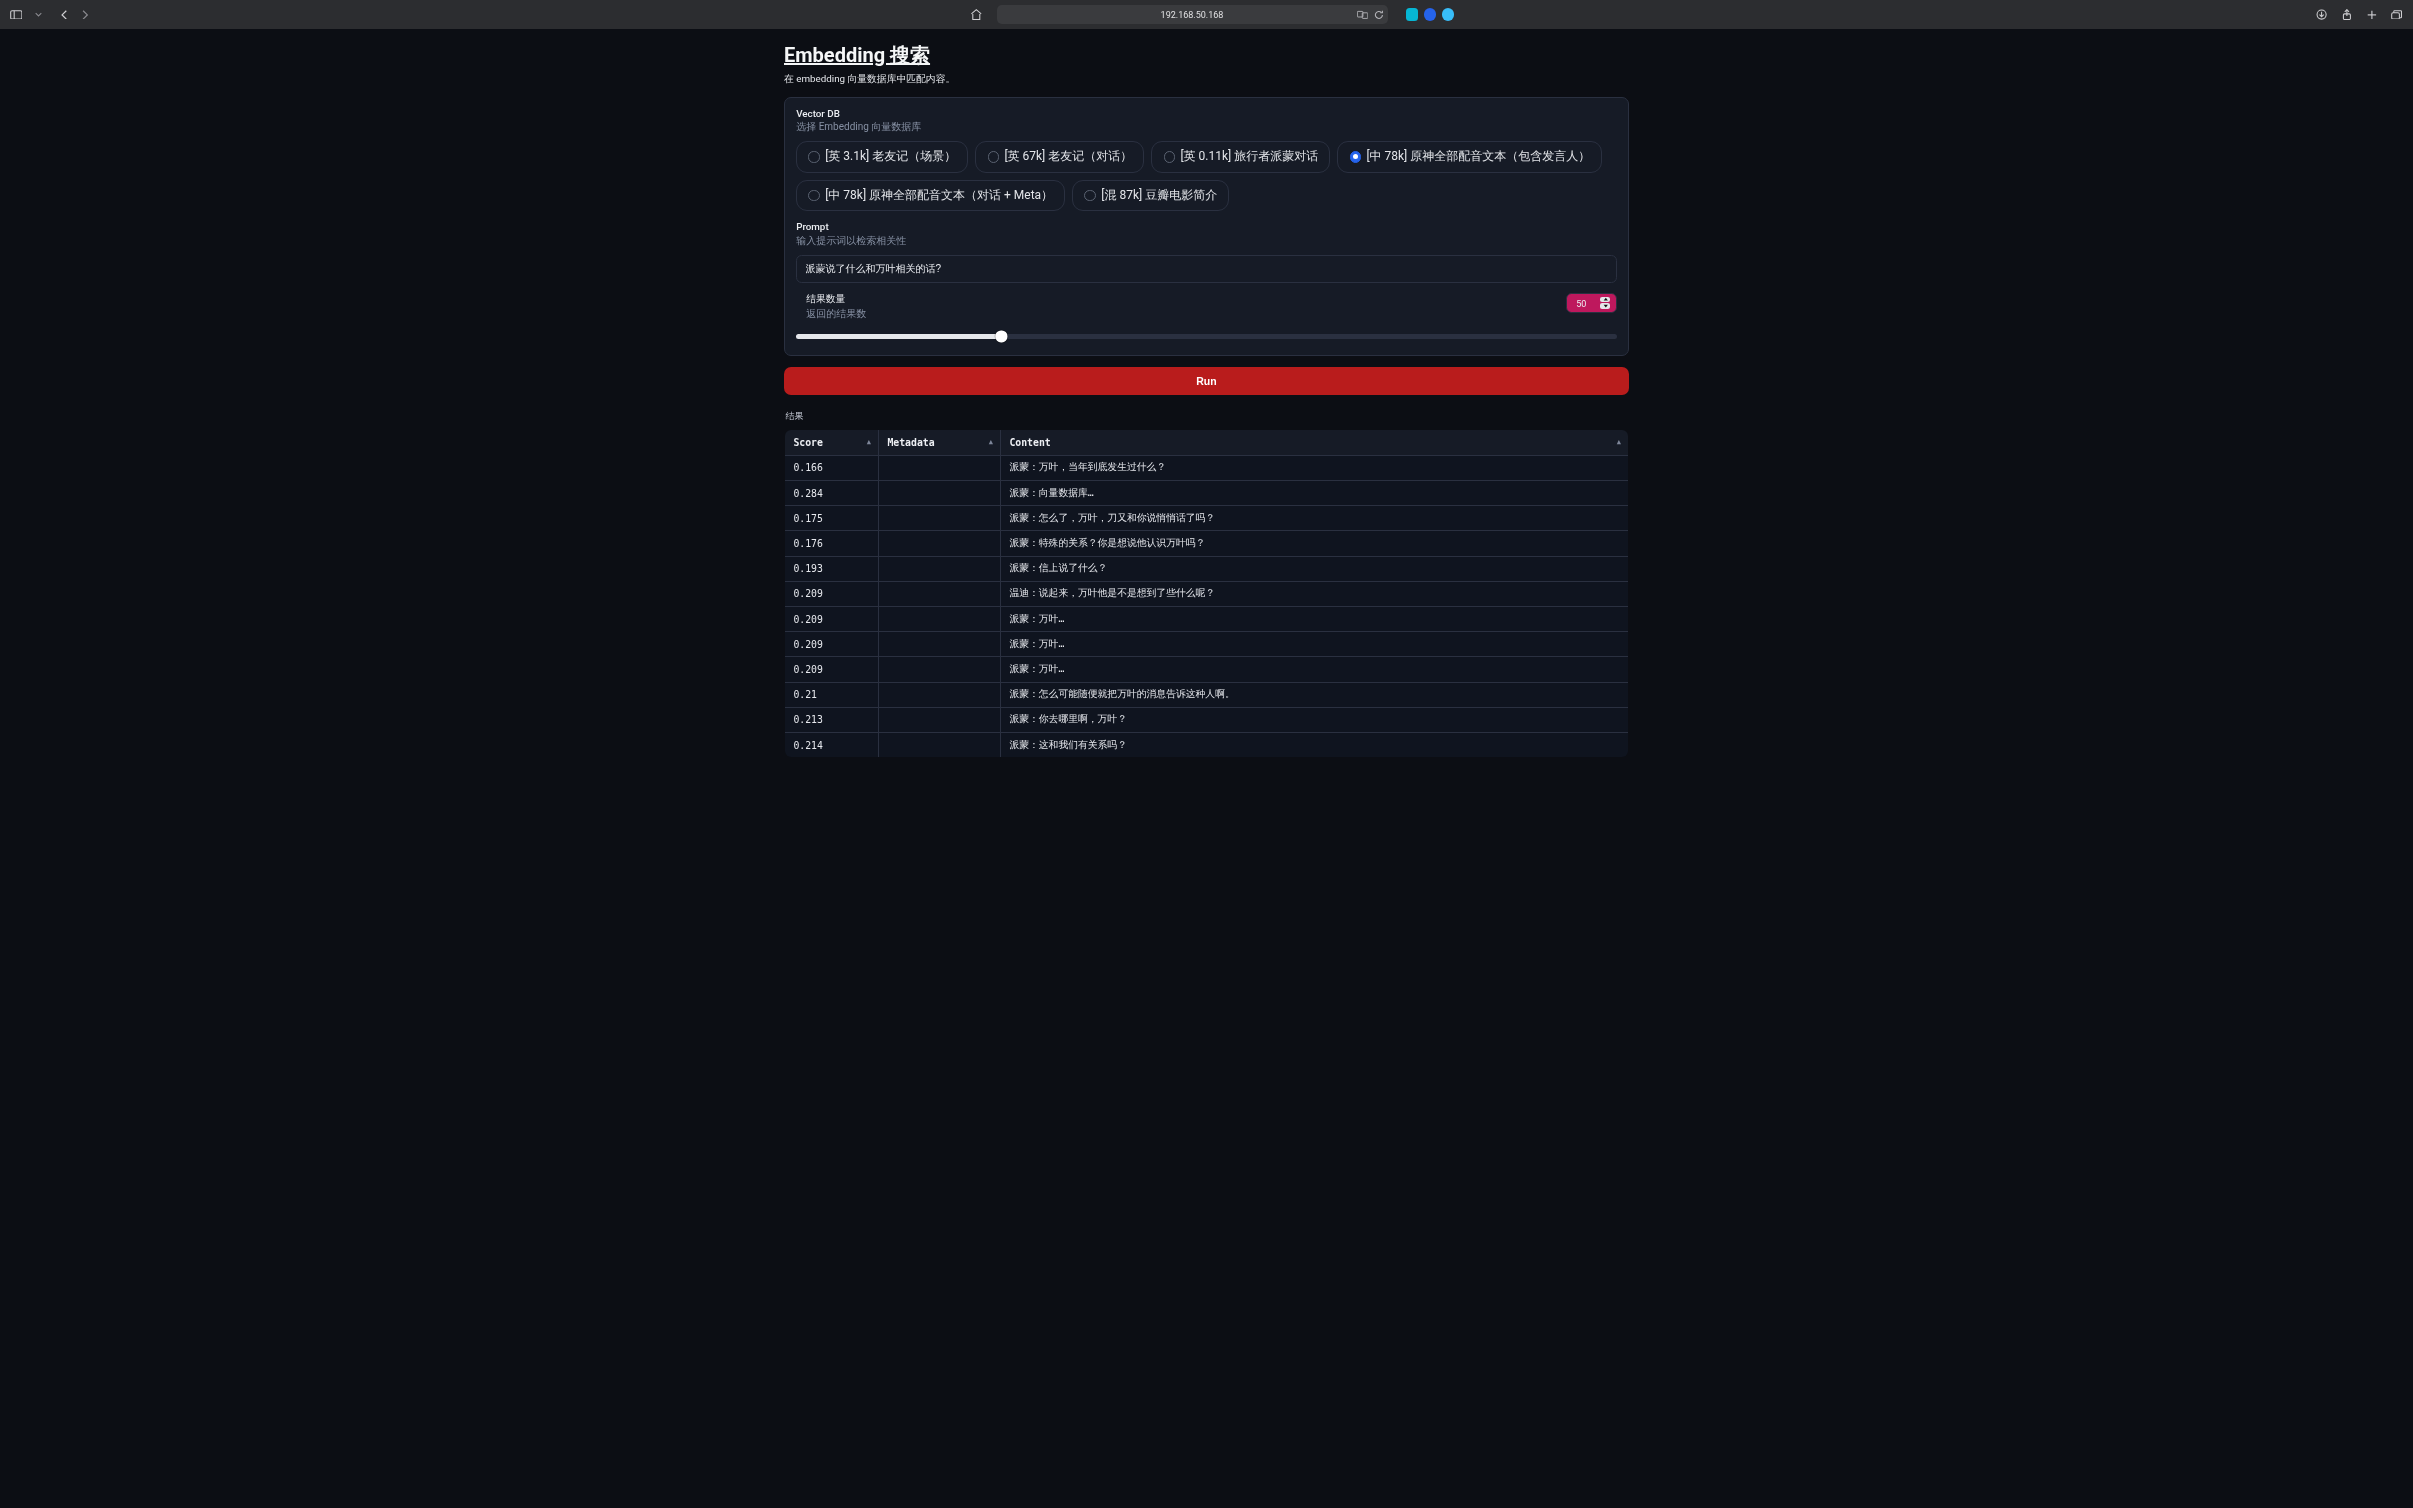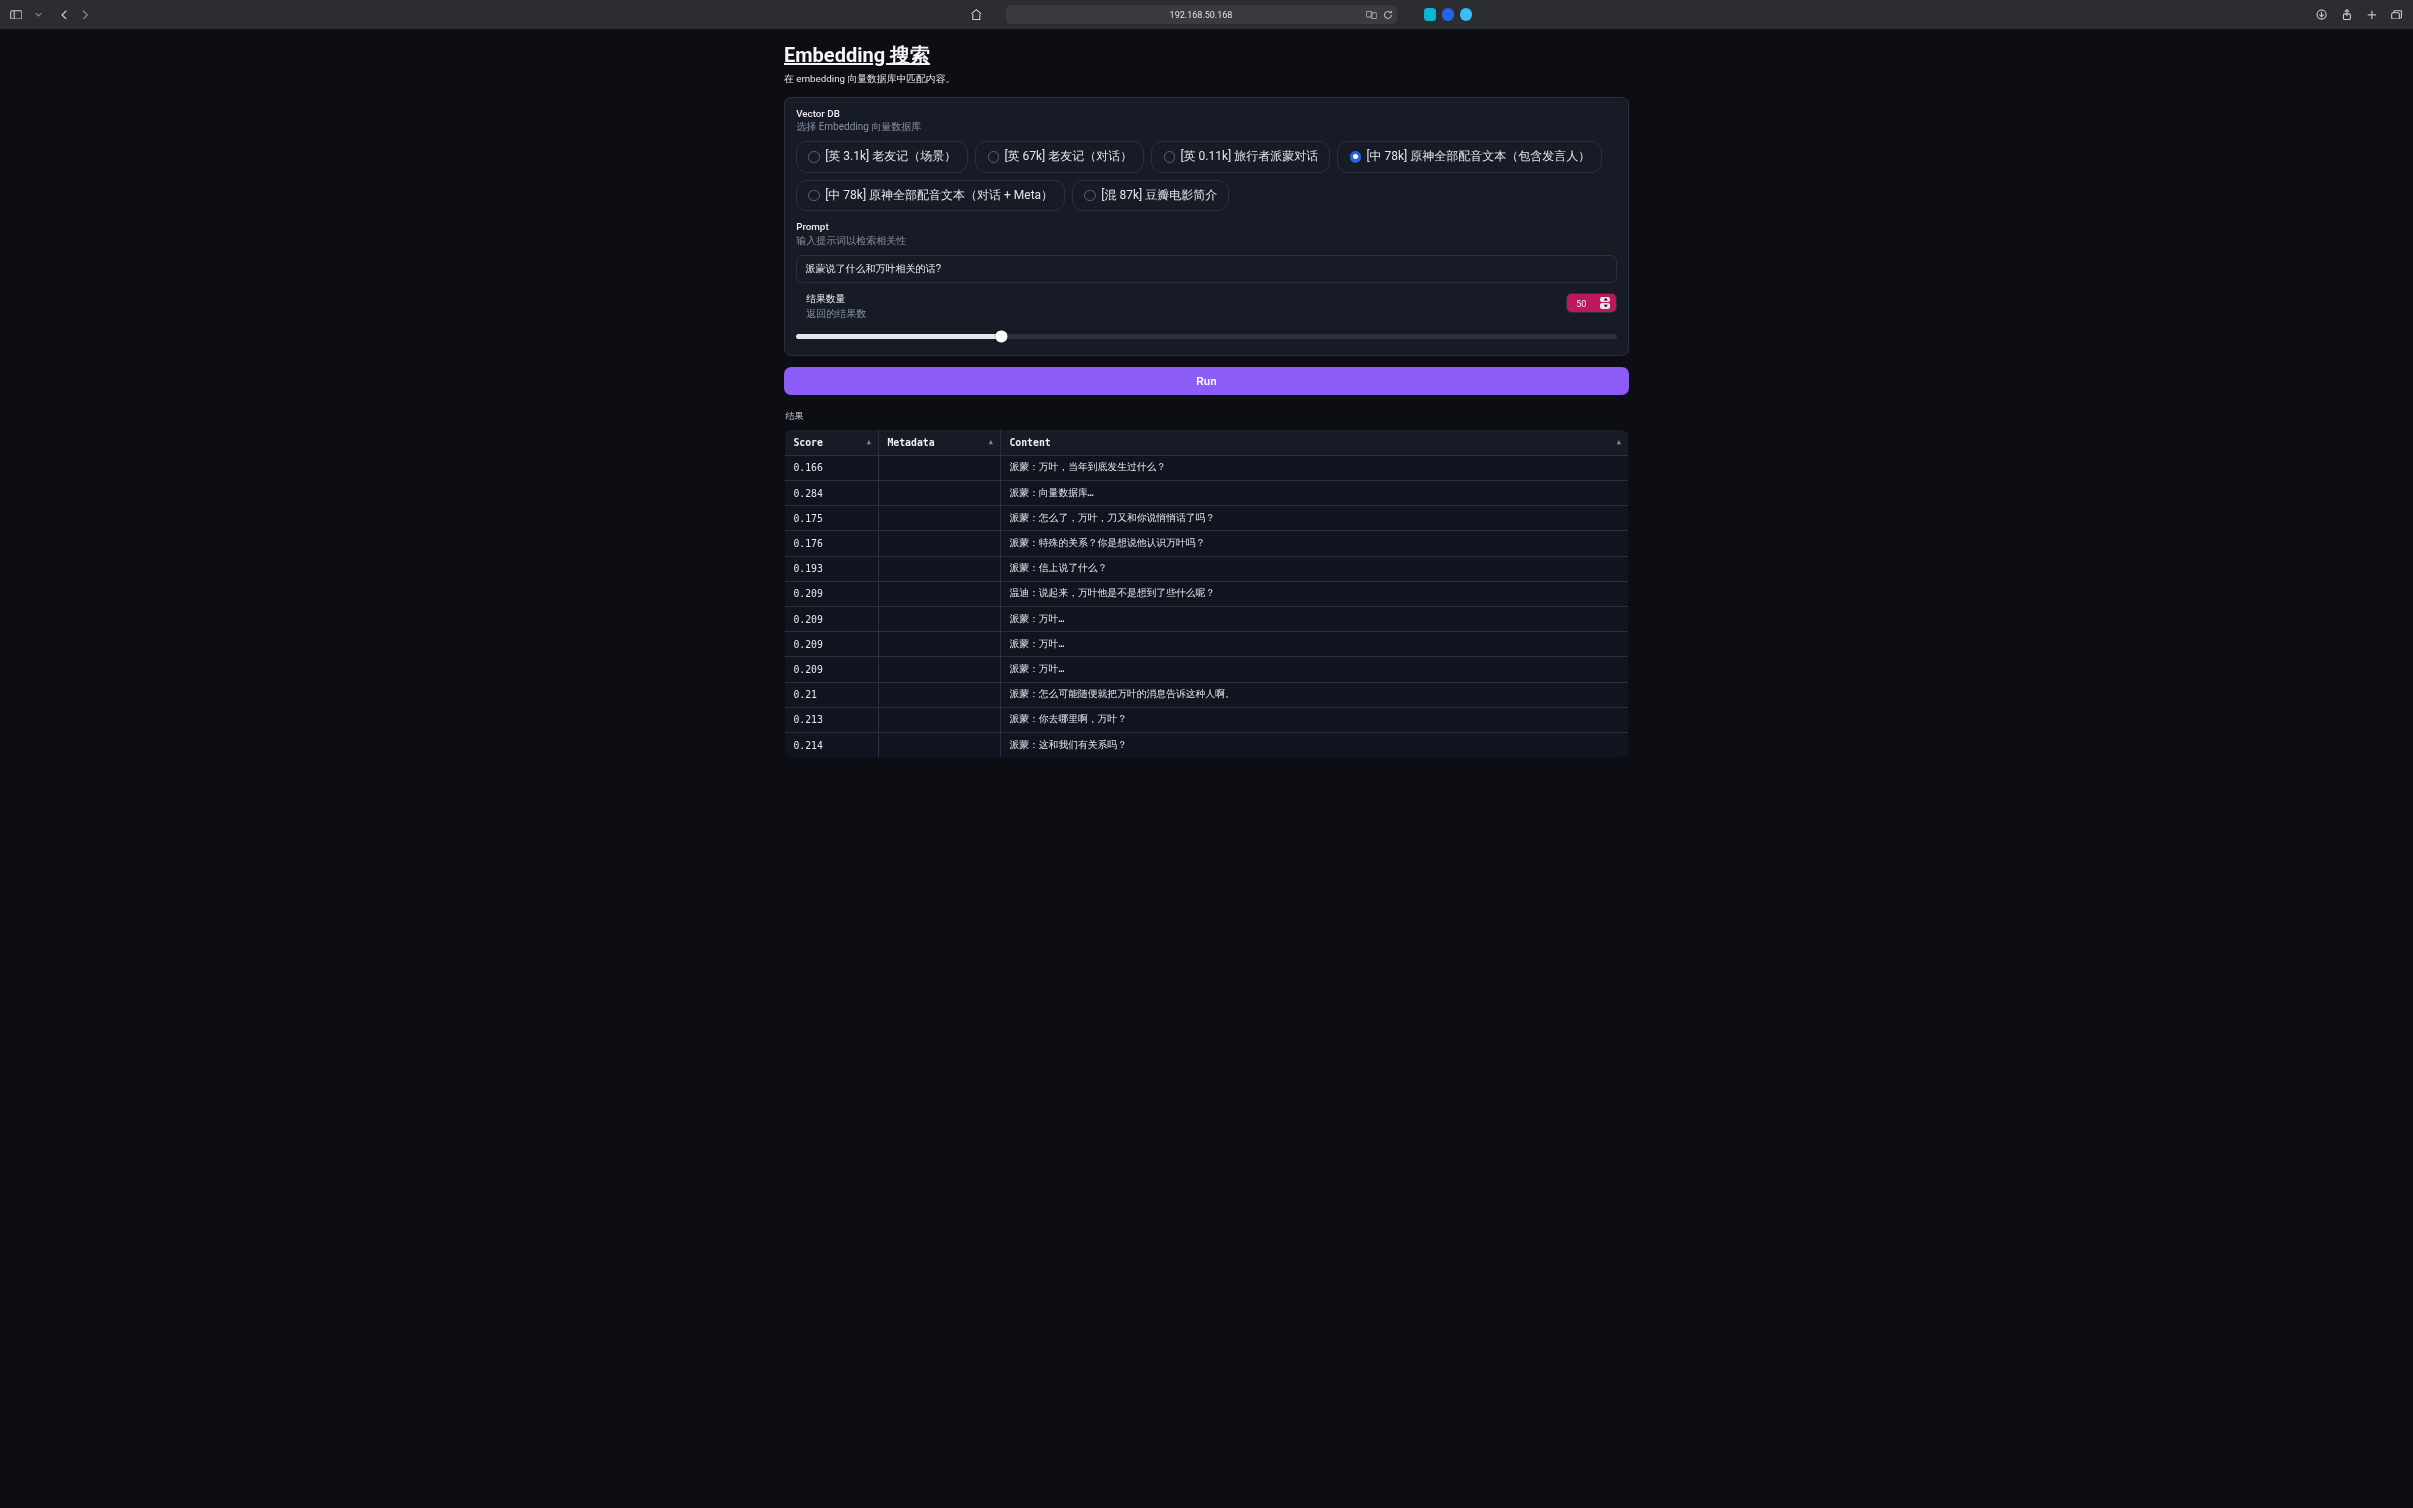--- a/index.html
+++ b/index.html
@@ -11,21 +11,21 @@
     font-size: 9.8px;
   }
 
   
   .chrome {
     height: 29px;
     background: #2c2d30;
     display: flex;
     align-items: center;
     padding: 0 7px;
-    gap: 20px;
+    gap: 11px;
     color: #c9c9cc;
   }
   .chrome .icon-btn {
     width: 18px; height: 18px;
     display: flex; align-items: center; justify-content: center;
     border-radius: 4.2px;
     color: #d0d0d3;
   }
   .chrome .icon-btn.dim { color: #8a8a8f; }
   .chrome .nav-group { display:flex; gap:2.8px; margin-left:4.2px; margin-right:4.2px;}
@@ -151,21 +151,21 @@
   }
   .slider-thumb {
     position:absolute; top:50%; transform:translate(-50%,-50%);
     width:11.2px; height:11.2px; border-radius:50%; background:#fff;
     box-shadow: 0 0 0 0.7px rgba(0,0,0,.3);
   }
 
   .run-btn {
     margin-top: 11.2px;
     width: 100%;
-    background: #8b5cf6;
+    background: #b91c1c;
     color: #fff;
     border: none;
     border-radius: 7px;
     height: 28px;
     font-size: 10.5px;
     font-weight: 600;
     cursor: pointer;
   }
 
   .results-label { margin: 15.4px 0 5.6px 1.4px; font-size: 9px; color: #c8cdd8; }

